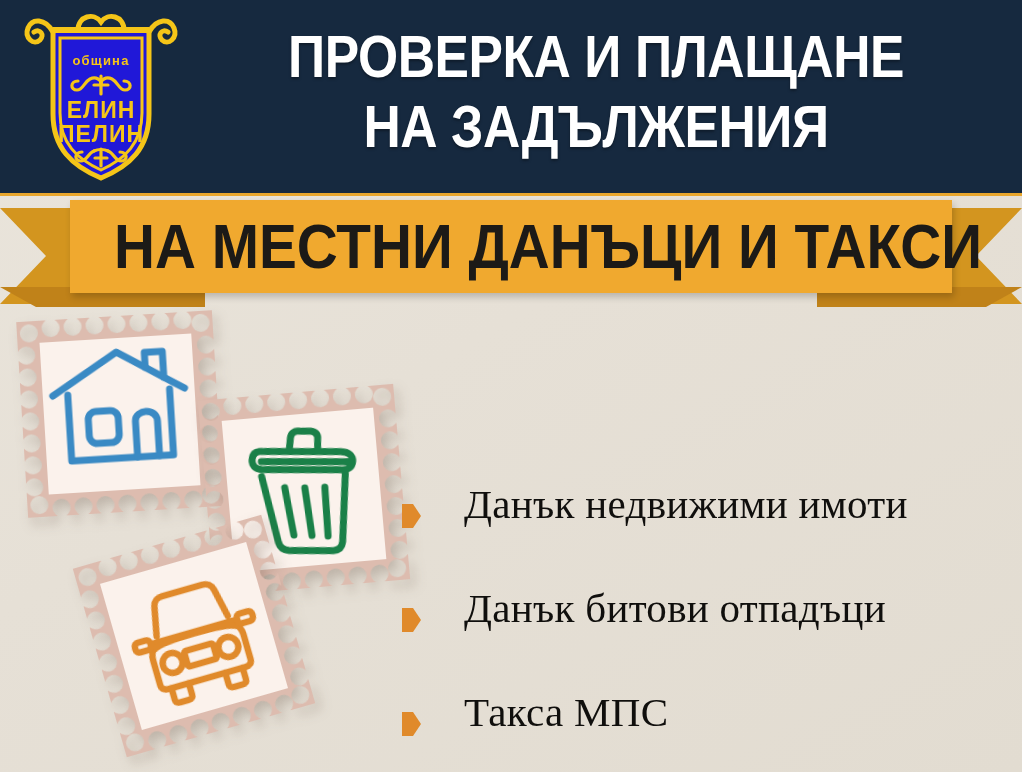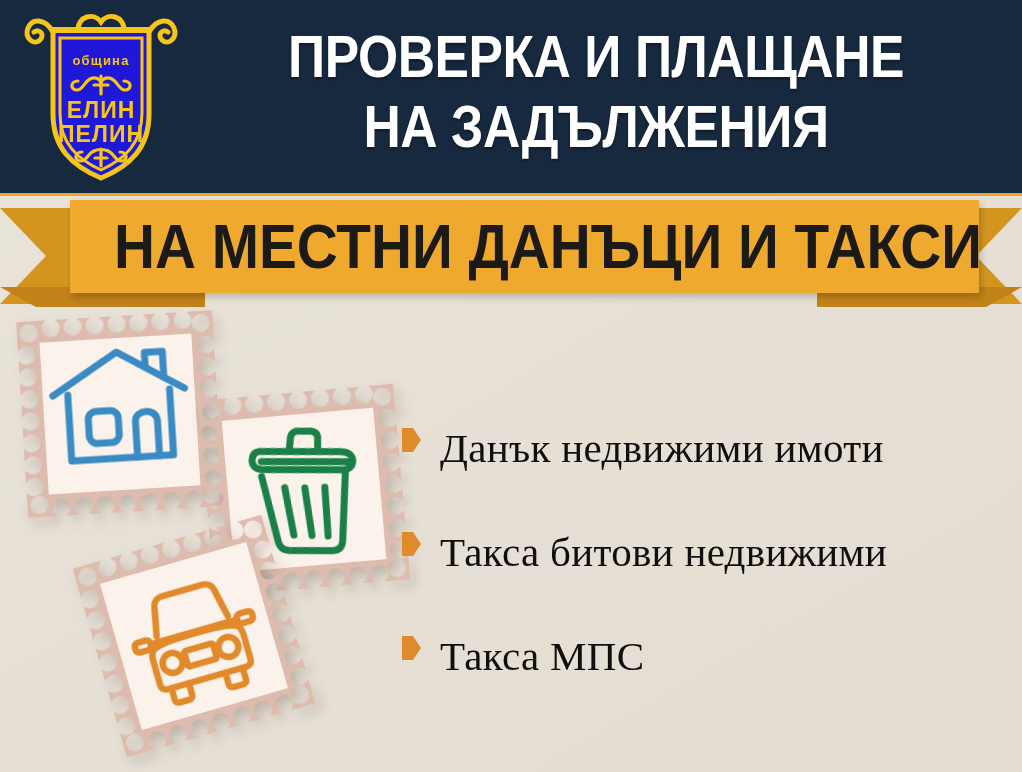--- a/index.html
+++ b/index.html
@@ -84,21 +84,20 @@
   .ribbon-fold.left  { left: 0;  width: 205px; clip-path: polygon(0 0, 205px 0, 205px 20px, 36px 20px); }
   .ribbon-fold.right { right: 0; width: 205px; clip-path: polygon(0 0, 205px 0, 169px 20px, 0 20px); }
 
   .ribbon-main {
     position: absolute;
     left: 70px; top: 200px;
     width: 882px; height: 93px;
     background: #f0a92f;
     z-index: 4;
     box-shadow: 2px 4px 7px rgba(0,0,0,0.20);
-    padding-left: 27px;
   }
   .ribbon-text {
     position: absolute;
     left: 0; top: 0;
     width: 882px; height: 93px;
     line-height: 93px;
     text-align: center;
     color: #1c1a17;
     font-family: "Liberation Sans Narrow", "Liberation Sans", sans-serif;
     font-weight: bold;
@@ -124,22 +123,23 @@
 
   
   .bullets {
     position: absolute;
     left: 402px; top: 424px;
     width: 610px;
     z-index: 6;
   }
   .bullet-row {
     display: flex;
-    align-items: flex-start;
+    align-items: flex-end;
     height: 104px;
+    gap: 24px;
   }
   .bullet-marker {
     flex: 0 0 auto;
     width: 19px; height: 24px;
     background: #e08a2b;
     clip-path: polygon(0 0, 11px 0, 19px 12px, 11px 24px, 0 24px);
     margin-right: 19px;
     margin-top: 4px;
   }
   .bullet-label {
@@ -376,21 +376,21 @@
 
   <div class="bullets">
 
     <div class="bullet-row">
       <span class="bullet-marker"></span>
       <span class="bullet-label">Данък недвижими имоти</span>
     </div>
 
     <div class="bullet-row">
       <span class="bullet-marker"></span>
-      <span class="bullet-label">Такса битови недвижими</span>
+      <span class="bullet-label">Данък битови отпадъци</span>
     </div>
 
     <div class="bullet-row">
       <span class="bullet-marker"></span>
       <span class="bullet-label">Такса МПС</span>
     </div>
 
   </div>
 
 </div>

